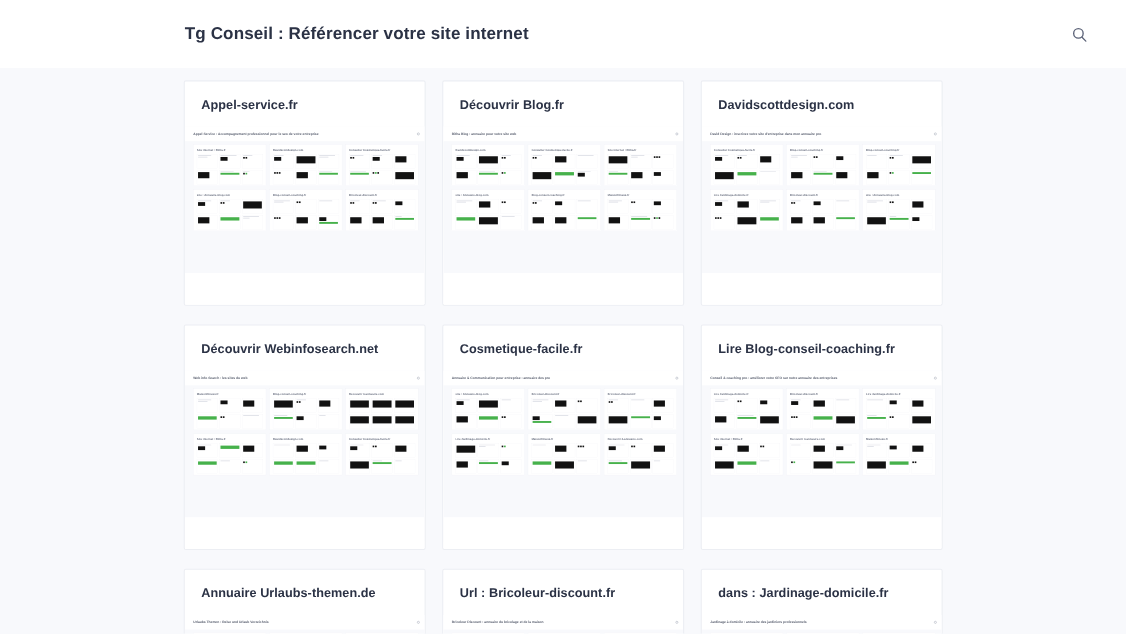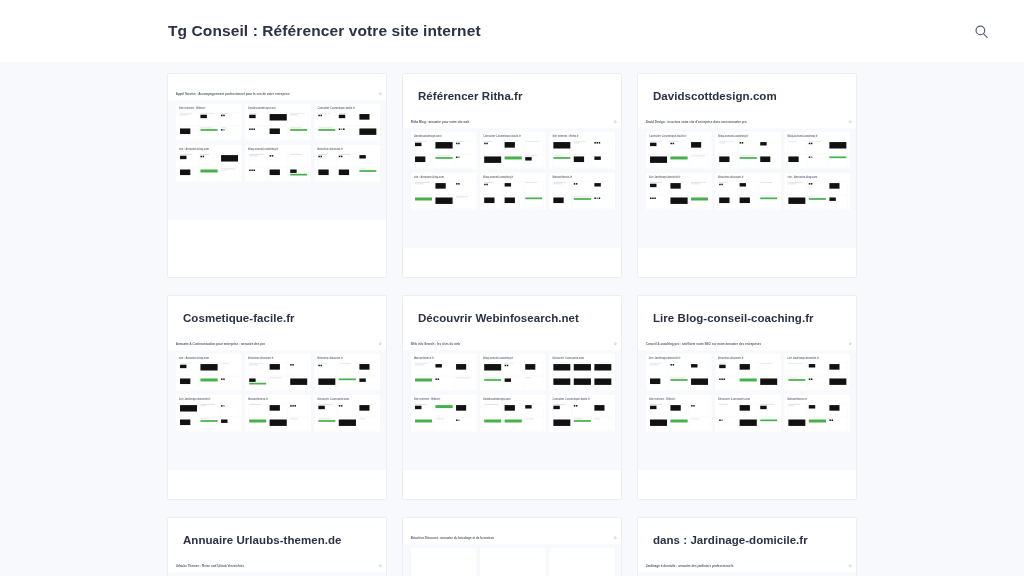--- a/index.html
+++ b/index.html
@@ -182,20 +182,21 @@
       <circle cx="6.8" cy="6.8" r="4.6"></circle>
       <line x1="10.3" y1="10.6" x2="14" y2="14.3" stroke-linecap="round"></line>
     </svg>
   </button>
 </header>
 
 <main class="page-body">
   <div class="grid">
 
     <div class="card">
+      <div class="card-title">Appel-service.fr</div>
       <div class="card-thumb">
         <div class="mini">
           <div class="mini-header">
             <div class="mini-header-title">Appel Service : Accompagnement professionnel pour le seo de votre entreprise</div>
             <div class="mini-header-sp"></div>
               <div class="mini-dot"></div>
           </div>
           <div class="mini-grid">
             <div class="mini-card">
                 <div class="mini-card-title">Site internet : Ritha.fr</div>
@@ -387,21 +388,21 @@
                   </div>
                 </div>
               </div>
           </div>
         </div>
         <div class="thumb-fade"></div>
       </div>
     </div>
 
     <div class="card">
-      <div class="card-title">Référencer Ritha.fr</div>
+      <div class="card-title">Découvrir Blog.fr</div>
       <div class="card-thumb">
         <div class="mini">
           <div class="mini-header">
             <div class="mini-header-title">Ritha Blog : annuaire pour votre site web</div>
             <div class="mini-header-sp"></div>
               <div class="mini-dot"></div>
           </div>
           <div class="mini-grid">
             <div class="mini-card">
                 <div class="mini-card-title">Davidscottdesign.com</div>
@@ -764,20 +765,192 @@
                   </div>
                 </div>
               </div>
           </div>
         </div>
         <div class="thumb-fade"></div>
       </div>
     </div>
 
     <div class="card">
+      <div class="card-title">Découvrir Webinfosearch.net</div>
+      <div class="card-thumb">
+        <div class="mini">
+          <div class="mini-header">
+            <div class="mini-header-title">Web info Search : les sites du web</div>
+            <div class="mini-header-sp"></div>
+              <div class="mini-dot"></div>
+          </div>
+          <div class="mini-grid">
+            <div class="mini-card">
+                <div class="mini-card-title">Maisonfitness.fr</div>
+                <div class="mini-shot">
+                  <div class="mini-tile">
+                    <div class="tl w70"></div>
+                    <div class="tl w50"></div>
+                  </div>
+                  <div class="mini-tile">
+                    <div class="blk sm"></div>
+                  </div>
+                  <div class="mini-tile">
+                    <div class="blk"></div>
+                  </div>
+                  <div class="mini-tile">
+                    <div class="grn tall"></div>
+                  </div>
+                  <div class="mini-tile">
+                    <div class="dotrow">
+                      <i></i>
+                      <i></i>
+                    </div>
+                  </div>
+                  <div class="mini-tile">
+                    <div class="tl w85"></div>
+                  </div>
+                </div>
+              </div>
+            <div class="mini-card">
+                <div class="mini-card-title">Blog-conseil-coaching.fr</div>
+                <div class="mini-shot">
+                  <div class="mini-tile">
+                    <div class="blk full"></div>
+                  </div>
+                  <div class="mini-tile">
+                    <div class="tl w50"></div>
+                    <div class="dotrow">
+                      <i></i>
+                      <i></i>
+                    </div>
+                  </div>
+                  <div class="mini-tile">
+                    <div class="blk"></div>
+                  </div>
+                  <div class="mini-tile">
+                    <div class="tl w70"></div>
+                    <div class="grn"></div>
+                  </div>
+                  <div class="mini-tile">
+                    <div class="blk sm"></div>
+                  </div>
+                  <div class="mini-tile">
+                    <div class="tl w35"></div>
+                  </div>
+                </div>
+              </div>
+            <div class="mini-card">
+                <div class="mini-card-title">Découvrir 3-annuaire.com</div>
+                <div class="mini-shot">
+                  <div class="mini-tile">
+                    <div class="blk full"></div>
+                  </div>
+                  <div class="mini-tile">
+                    <div class="blk full"></div>
+                  </div>
+                  <div class="mini-tile">
+                    <div class="blk full"></div>
+                  </div>
+                  <div class="mini-tile">
+                    <div class="blk full"></div>
+                  </div>
+                  <div class="mini-tile">
+                    <div class="blk full"></div>
+                  </div>
+                  <div class="mini-tile">
+                    <div class="blk full"></div>
+                  </div>
+                </div>
+              </div>
+            <div class="mini-card">
+                <div class="mini-card-title">Site internet : Ritha.fr</div>
+                <div class="mini-shot">
+                  <div class="mini-tile">
+                    <div class="tl w70"></div>
+                    <div class="blk sm"></div>
+                  </div>
+                  <div class="mini-tile">
+                    <div class="grn tall"></div>
+                  </div>
+                  <div class="mini-tile">
+                    <div class="blk"></div>
+                  </div>
+                  <div class="mini-tile">
+                    <div class="grn tall"></div>
+                  </div>
+                  <div class="mini-tile">
+                    <div class="tl w50"></div>
+                  </div>
+                  <div class="mini-tile">
+                    <div class="dotrow">
+                      <i></i>
+                      <i class="g"></i>
+                    </div>
+                  </div>
+                </div>
+              </div>
+            <div class="mini-card">
+                <div class="mini-card-title">Davidscottdesign.com</div>
+                <div class="mini-shot">
+                  <div class="mini-tile">
+                    <div class="tl w85"></div>
+                  </div>
+                  <div class="mini-tile">
+                    <div class="blk"></div>
+                  </div>
+                  <div class="mini-tile">
+                    <div class="blk sm"></div>
+                  </div>
+                  <div class="mini-tile">
+                    <div class="grn tall"></div>
+                  </div>
+                  <div class="mini-tile">
+                    <div class="grn tall"></div>
+                  </div>
+                  <div class="mini-tile">
+                    <div class="tl w50"></div>
+                  </div>
+                </div>
+              </div>
+            <div class="mini-card">
+                <div class="mini-card-title">Consulter Cosmetique-facile.fr</div>
+                <div class="mini-shot">
+                  <div class="mini-tile">
+                    <div class="tl w70"></div>
+                    <div class="blk sm"></div>
+                  </div>
+                  <div class="mini-tile">
+                    <div class="dotrow">
+                      <i></i>
+                      <i></i>
+                    </div>
+                  </div>
+                  <div class="mini-tile">
+                    <div class="blk"></div>
+                  </div>
+                  <div class="mini-tile">
+                    <div class="blk full"></div>
+                  </div>
+                  <div class="mini-tile">
+                    <div class="tl w50"></div>
+                    <div class="grn"></div>
+                  </div>
+                  <div class="mini-tile">
+                    <div class="tl w35"></div>
+                  </div>
+                </div>
+              </div>
+          </div>
+        </div>
+        <div class="thumb-fade"></div>
+      </div>
+    </div>
+
+    <div class="card">
       <div class="card-title">Cosmetique-facile.fr</div>
       <div class="card-thumb">
         <div class="mini">
           <div class="mini-header">
             <div class="mini-header-title">Annuaire &amp; Communication pour entreprise : annuaire des pro</div>
             <div class="mini-header-sp"></div>
               <div class="mini-dot"></div>
           </div>
           <div class="mini-grid">
             <div class="mini-card">
@@ -932,192 +1105,20 @@
                   </div>
                   <div class="mini-tile">
                     <div class="blk"></div>
                   </div>
                   <div class="mini-tile">
                     <div class="tl w70"></div>
                     <div class="grn"></div>
                   </div>
                   <div class="mini-tile">
                     <div class="blk full"></div>
-                  </div>
-                  <div class="mini-tile">
-                    <div class="tl w35"></div>
-                  </div>
-                </div>
-              </div>
-          </div>
-        </div>
-        <div class="thumb-fade"></div>
-      </div>
-    </div>
-
-    <div class="card">
-      <div class="card-title">Découvrir Webinfosearch.net</div>
-      <div class="card-thumb">
-        <div class="mini">
-          <div class="mini-header">
-            <div class="mini-header-title">Web info Search : les sites du web</div>
-            <div class="mini-header-sp"></div>
-              <div class="mini-dot"></div>
-          </div>
-          <div class="mini-grid">
-            <div class="mini-card">
-                <div class="mini-card-title">Maisonfitness.fr</div>
-                <div class="mini-shot">
-                  <div class="mini-tile">
-                    <div class="tl w70"></div>
-                    <div class="tl w50"></div>
-                  </div>
-                  <div class="mini-tile">
-                    <div class="blk sm"></div>
-                  </div>
-                  <div class="mini-tile">
-                    <div class="blk"></div>
-                  </div>
-                  <div class="mini-tile">
-                    <div class="grn tall"></div>
-                  </div>
-                  <div class="mini-tile">
-                    <div class="dotrow">
-                      <i></i>
-                      <i></i>
-                    </div>
-                  </div>
-                  <div class="mini-tile">
-                    <div class="tl w85"></div>
-                  </div>
-                </div>
-              </div>
-            <div class="mini-card">
-                <div class="mini-card-title">Blog-conseil-coaching.fr</div>
-                <div class="mini-shot">
-                  <div class="mini-tile">
-                    <div class="blk full"></div>
-                  </div>
-                  <div class="mini-tile">
-                    <div class="tl w50"></div>
-                    <div class="dotrow">
-                      <i></i>
-                      <i></i>
-                    </div>
-                  </div>
-                  <div class="mini-tile">
-                    <div class="blk"></div>
-                  </div>
-                  <div class="mini-tile">
-                    <div class="tl w70"></div>
-                    <div class="grn"></div>
-                  </div>
-                  <div class="mini-tile">
-                    <div class="blk sm"></div>
-                  </div>
-                  <div class="mini-tile">
-                    <div class="tl w35"></div>
-                  </div>
-                </div>
-              </div>
-            <div class="mini-card">
-                <div class="mini-card-title">Découvrir 3-annuaire.com</div>
-                <div class="mini-shot">
-                  <div class="mini-tile">
-                    <div class="blk full"></div>
-                  </div>
-                  <div class="mini-tile">
-                    <div class="blk full"></div>
-                  </div>
-                  <div class="mini-tile">
-                    <div class="blk full"></div>
-                  </div>
-                  <div class="mini-tile">
-                    <div class="blk full"></div>
-                  </div>
-                  <div class="mini-tile">
-                    <div class="blk full"></div>
-                  </div>
-                  <div class="mini-tile">
-                    <div class="blk full"></div>
-                  </div>
-                </div>
-              </div>
-            <div class="mini-card">
-                <div class="mini-card-title">Site internet : Ritha.fr</div>
-                <div class="mini-shot">
-                  <div class="mini-tile">
-                    <div class="tl w70"></div>
-                    <div class="blk sm"></div>
-                  </div>
-                  <div class="mini-tile">
-                    <div class="grn tall"></div>
-                  </div>
-                  <div class="mini-tile">
-                    <div class="blk"></div>
-                  </div>
-                  <div class="mini-tile">
-                    <div class="grn tall"></div>
-                  </div>
-                  <div class="mini-tile">
-                    <div class="tl w50"></div>
-                  </div>
-                  <div class="mini-tile">
-                    <div class="dotrow">
-                      <i></i>
-                      <i class="g"></i>
-                    </div>
-                  </div>
-                </div>
-              </div>
-            <div class="mini-card">
-                <div class="mini-card-title">Davidscottdesign.com</div>
-                <div class="mini-shot">
-                  <div class="mini-tile">
-                    <div class="tl w85"></div>
-                  </div>
-                  <div class="mini-tile">
-                    <div class="blk"></div>
-                  </div>
-                  <div class="mini-tile">
-                    <div class="blk sm"></div>
-                  </div>
-                  <div class="mini-tile">
-                    <div class="grn tall"></div>
-                  </div>
-                  <div class="mini-tile">
-                    <div class="grn tall"></div>
-                  </div>
-                  <div class="mini-tile">
-                    <div class="tl w50"></div>
-                  </div>
-                </div>
-              </div>
-            <div class="mini-card">
-                <div class="mini-card-title">Consulter Cosmetique-facile.fr</div>
-                <div class="mini-shot">
-                  <div class="mini-tile">
-                    <div class="tl w70"></div>
-                    <div class="blk sm"></div>
-                  </div>
-                  <div class="mini-tile">
-                    <div class="dotrow">
-                      <i></i>
-                      <i></i>
-                    </div>
-                  </div>
-                  <div class="mini-tile">
-                    <div class="blk"></div>
-                  </div>
-                  <div class="mini-tile">
-                    <div class="blk full"></div>
-                  </div>
-                  <div class="mini-tile">
-                    <div class="tl w50"></div>
-                    <div class="grn"></div>
                   </div>
                   <div class="mini-tile">
                     <div class="tl w35"></div>
                   </div>
                 </div>
               </div>
           </div>
         </div>
         <div class="thumb-fade"></div>
       </div>
@@ -1317,20 +1318,21 @@
             <div class="mini-card"></div>
             <div class="mini-card"></div>
 
           </div>
         </div>
 
       </div>
     </div>
 
     <div class="card">
+      <div class="card-title">Url : Bricoleur-discount.fr</div>
       <div class="card-thumb">
         <div class="mini">
           <div class="mini-header">
             <div class="mini-header-title">Bricoleur Discount : annuaire du bricolage et de la maison</div>
             <div class="mini-header-sp"></div>
               <div class="mini-dot"></div>
           </div>
           <div class="mini-grid">
             <div class="mini-card"></div>
             <div class="mini-card"></div>

